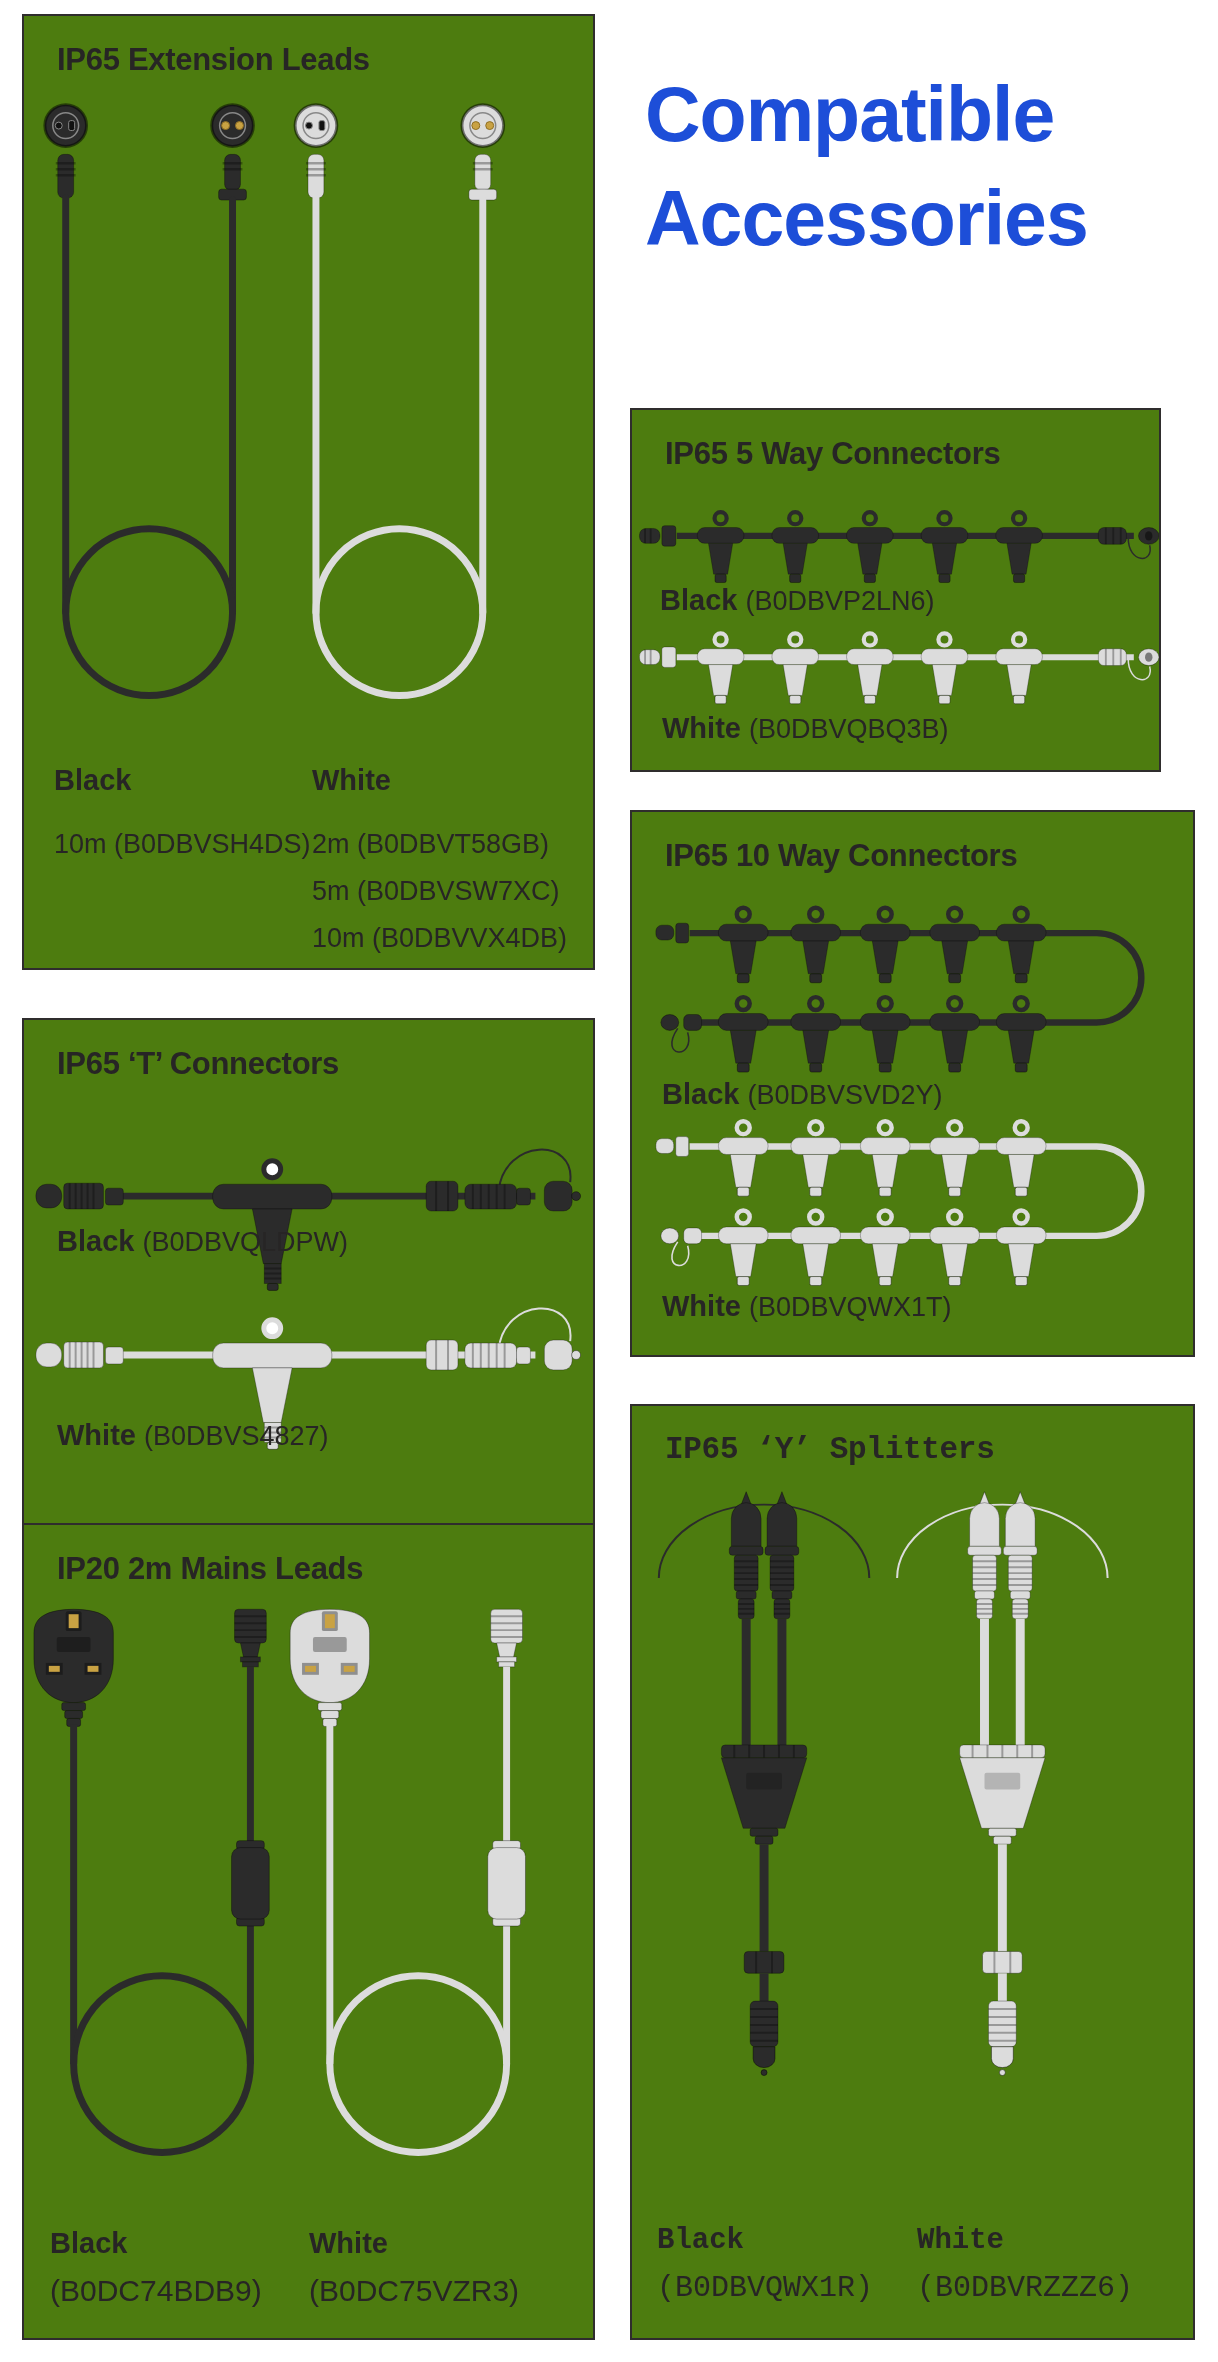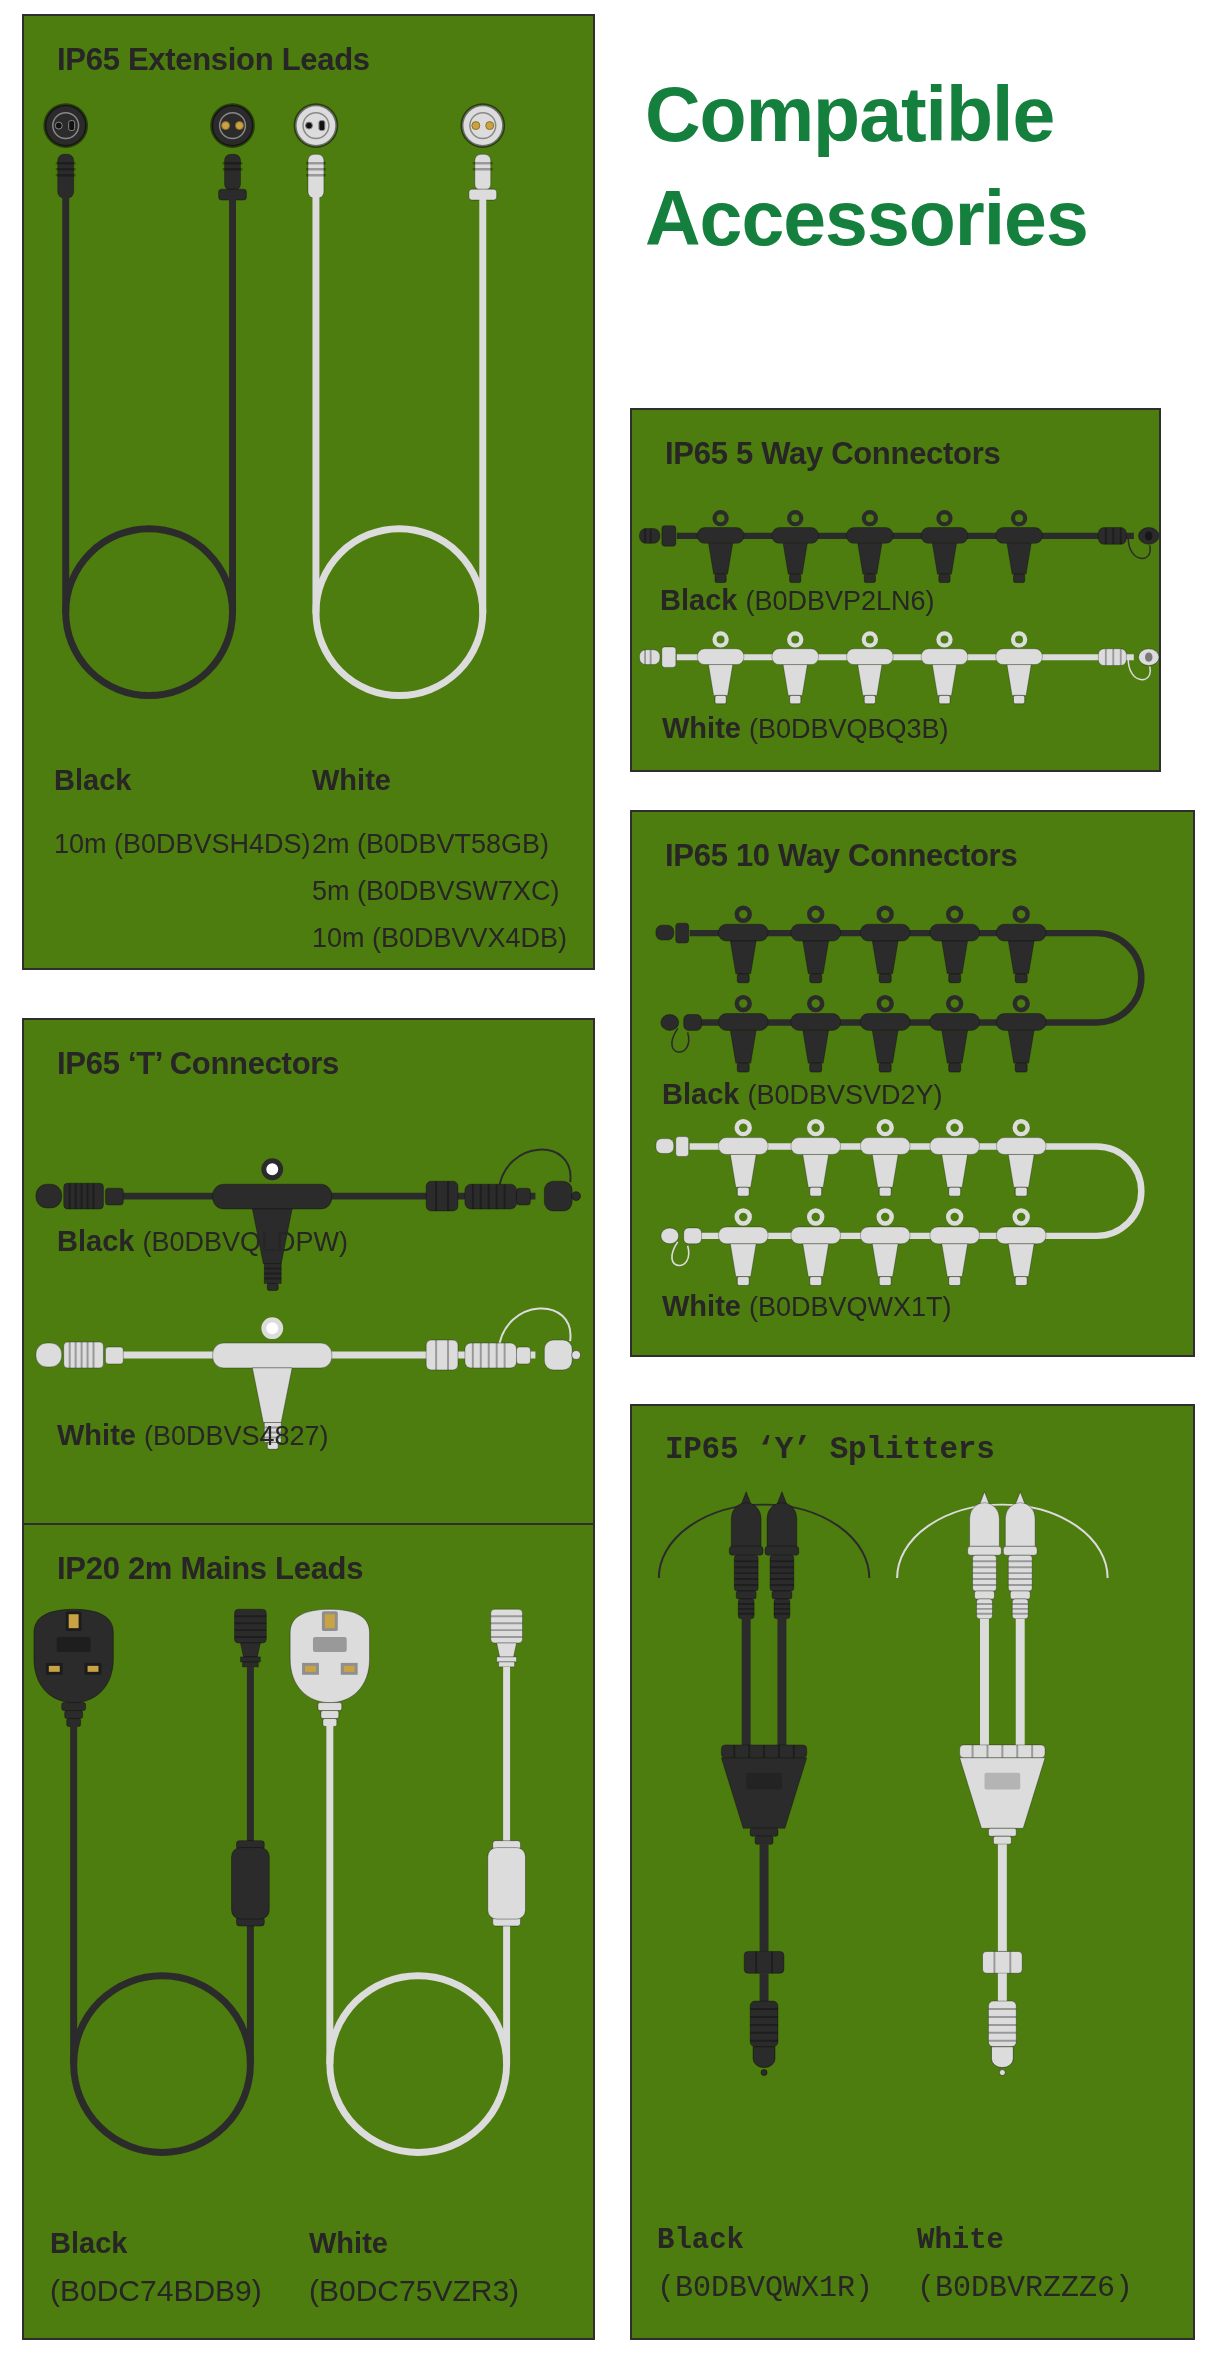--- a/index.html
+++ b/index.html
@@ -3,21 +3,21 @@
 <meta charset="utf-8">
 <style>
   html,body{margin:0;padding:0;background:#ffffff;}
   .canvas{position:relative;width:1218px;height:2362px;background:#ffffff;overflow:hidden;
           font-family:"Liberation Sans",sans-serif;color:#272525;}
   .panel{position:absolute;border:2px solid #2f2d2d;background:#4d7c0f;box-sizing:border-box;}
   .panel h2{position:absolute;left:33px;top:26px;margin:0;font-size:31px;font-weight:700;
             letter-spacing:-0.3px;color:#272525;white-space:nowrap;}
   .art{position:absolute;left:0;top:0;width:100%;height:100%;display:block;}
   .page-title{position:absolute;left:645px;top:62px;margin:0;font-size:77px;line-height:104px;
-              font-weight:700;letter-spacing:-1px;color:#15803d;}
+              font-weight:700;letter-spacing:-1px;color:#1d4ed8;}
   .page-title span{display:block;}
   .lead-col{position:absolute;top:748px;width:270px;}
   .lead-col .vhead{font-size:29px;font-weight:700;margin:0 0 24px 0;}
   .lead-col .item{font-size:27px;line-height:47px;white-space:nowrap;}
   .inline-label{position:absolute;font-size:27px;white-space:nowrap;}
   .inline-label b{font-size:29px;font-weight:700;margin-right:8px;}
   .stack-label{position:absolute;width:260px;}
   .stack-label .vhead{font-size:29px;font-weight:700;margin:0 0 14px 0;}
   .stack-label .code{font-size:30px;white-space:nowrap;}
   svg *{vector-effect:none;}

